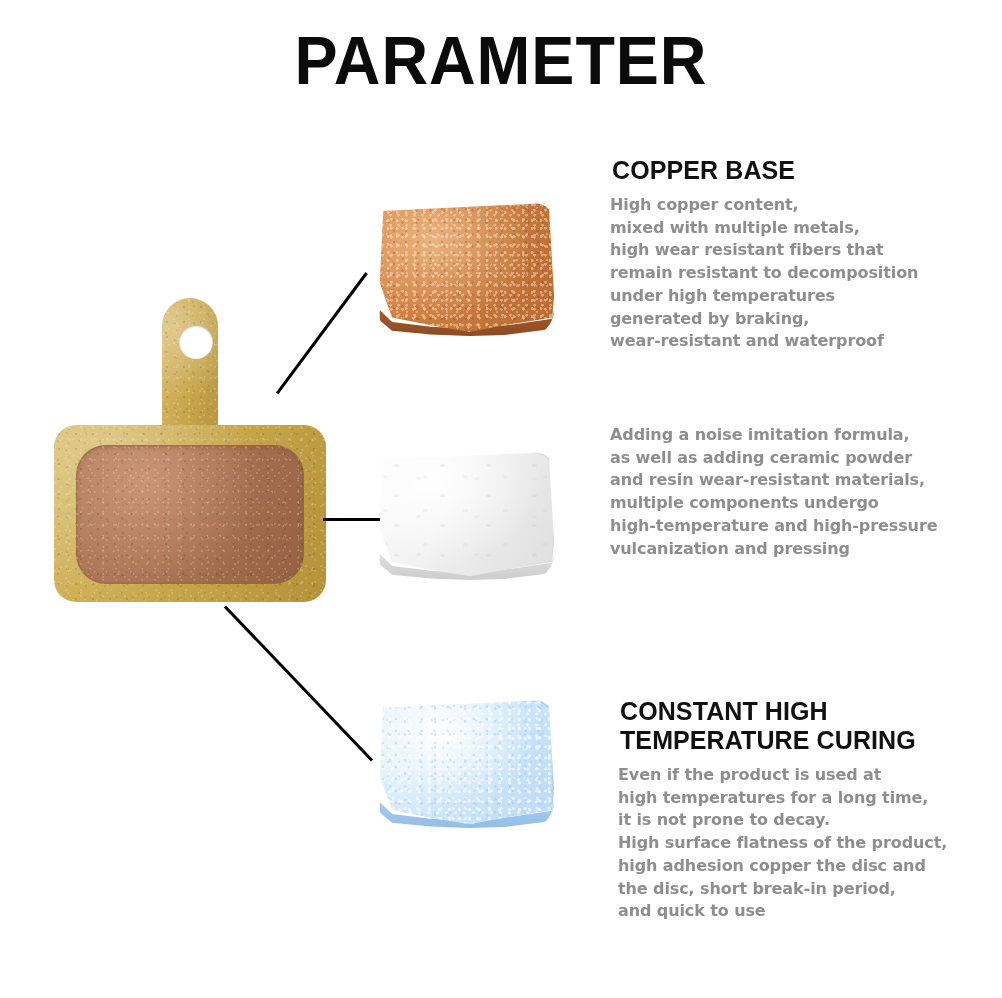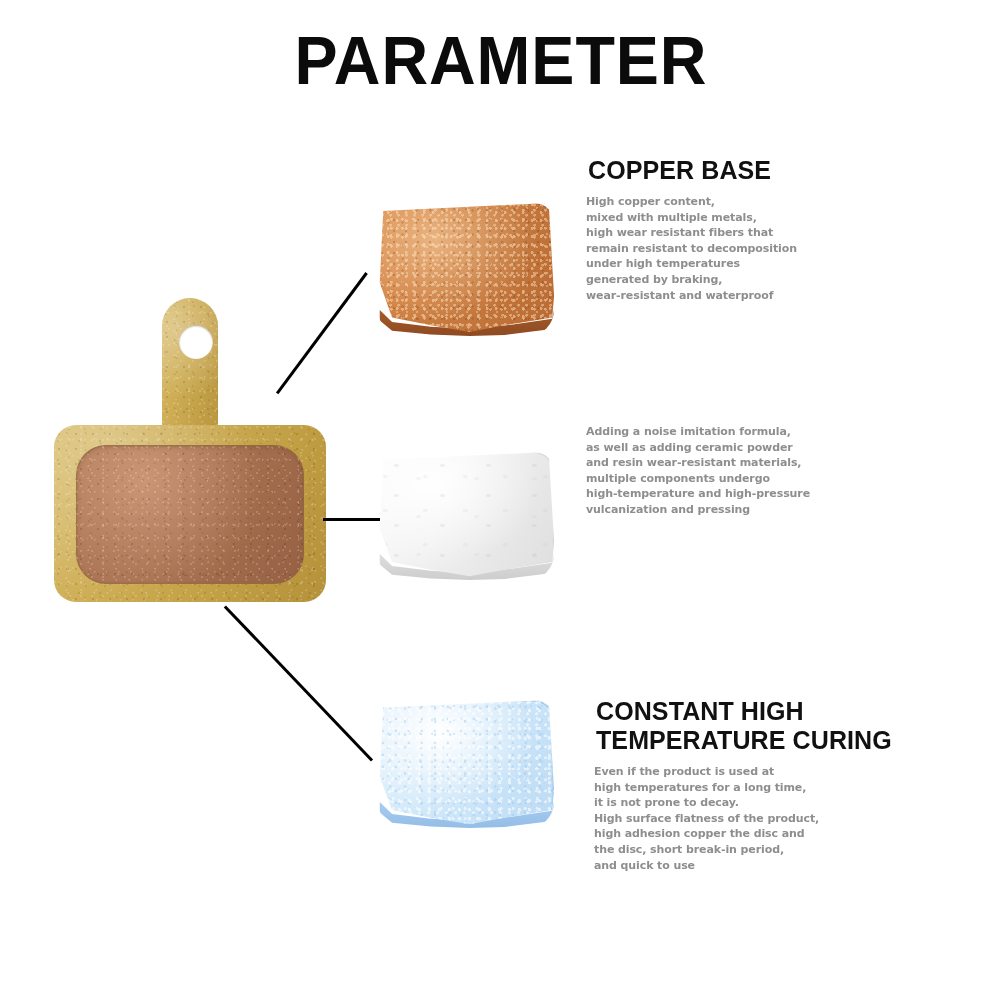--- a/index.html
+++ b/index.html
@@ -32,36 +32,36 @@
     font-weight: bold;
     letter-spacing: 1px;
     color: #0b0b0b;
     line-height: 1;
     transform: scaleX(0.95);
   }
 
   
   .feature-block {
     position: absolute;
-    left: 586px;
+    left: 610px;
     width: 380px;
   }
   .feature-heading {
     font-family: "Liberation Sans", "DejaVu Sans", sans-serif;
     font-size: 25px;
     font-weight: bold;
     color: #111111;
     line-height: 1.16;
     letter-spacing: 0.1px;
     margin: 0 0 9px 2px;
     white-space: pre-line;
   }
   .feature-body {
     font-family: "DejaVu Sans", "Liberation Sans", sans-serif;
-    font-size: 11px;
+    font-size: 16px;
     font-weight: bold;
     color: #8e8e8e;
     line-height: 1.42;
     letter-spacing: -0.1px;
     margin: 0;
     white-space: pre-line;
   }
 
   #block-copper   { top: 156px; }
   #block-noise    { top: 424px; }

